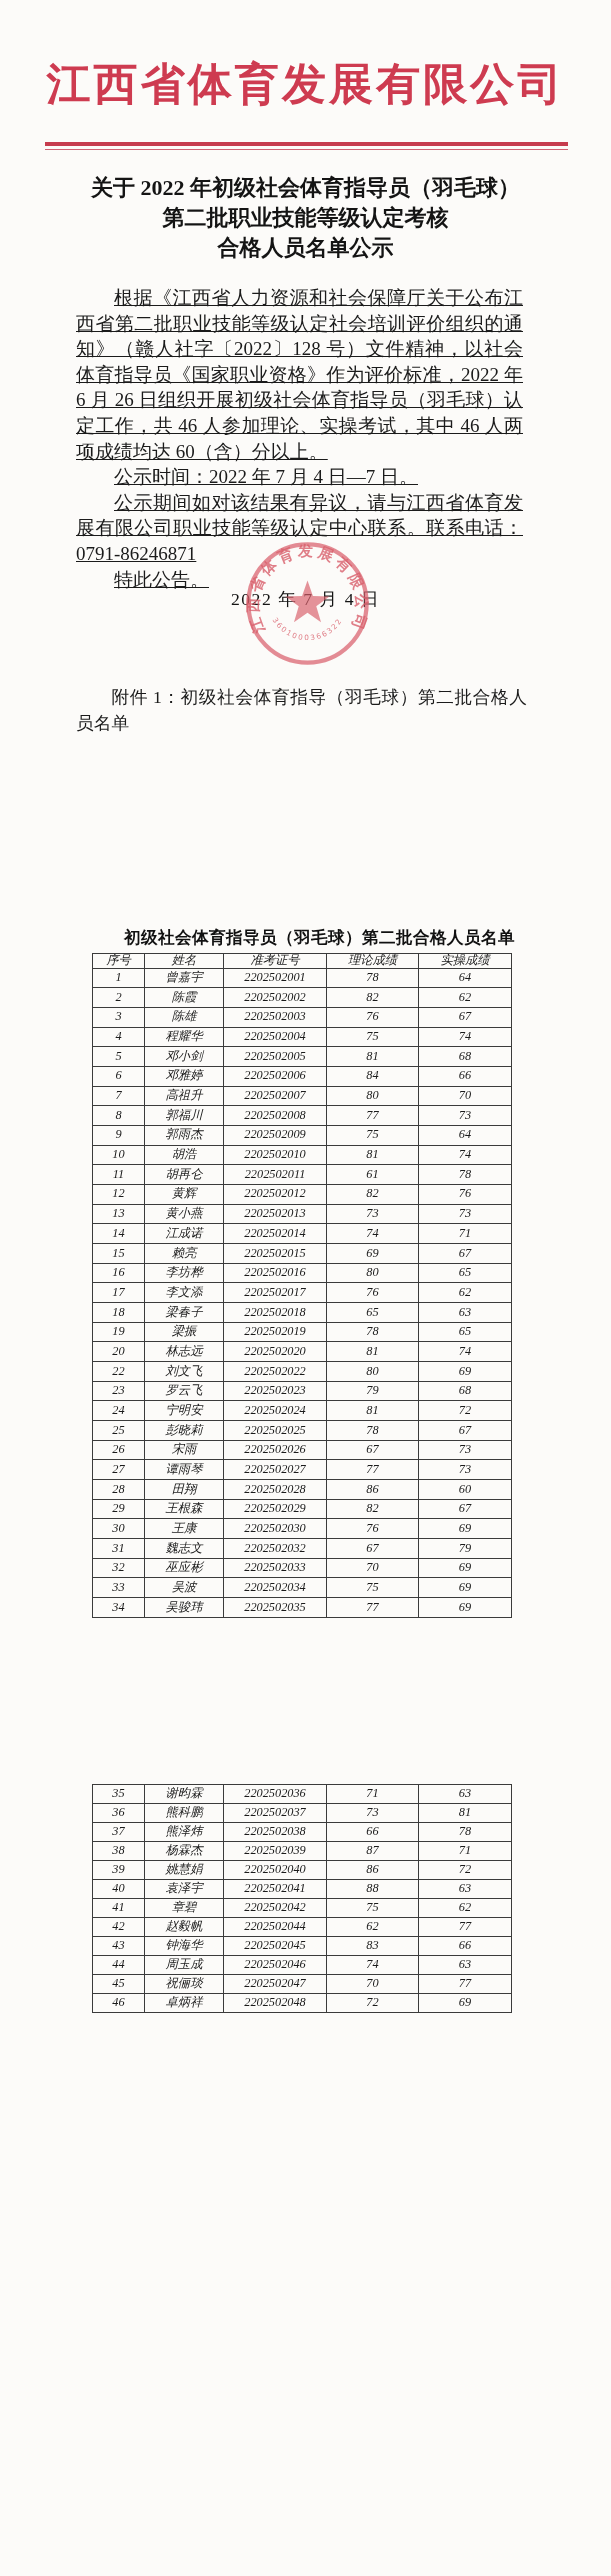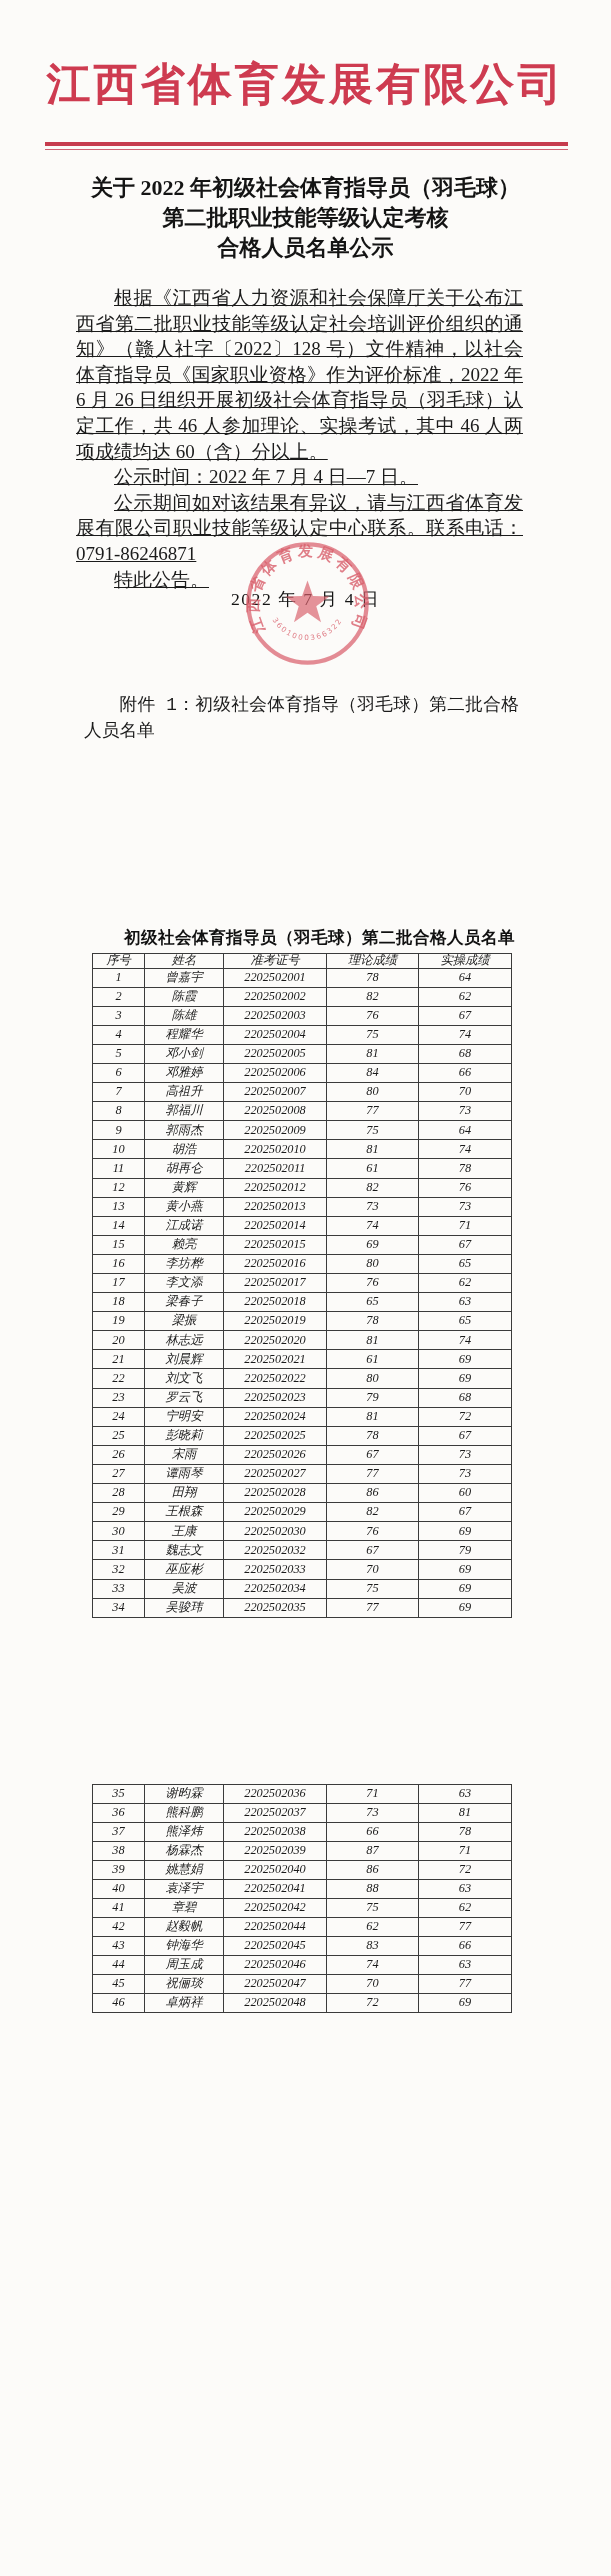--- a/index.html
+++ b/index.html
@@ -55,21 +55,21 @@
     color:#141414;z-index:2;
   }
   .seal{
     position:absolute;left:243px;top:539px;width:129px;height:129px;z-index:3;
   }
   
   .attachment{
     position:absolute;left:76px;top:685px;width:451px;
     font-size:17.7px;line-height:25.6px;text-align:justify;
   }
-  .attachment p{margin:8px;text-indent:2em;font-family:Liberation Mono, monospace;}
+  .attachment p{margin:0;text-indent:2em;}
   
   .roster-title{
     position:absolute;left:0;top:927px;width:611px;
     text-align:center;
     font-family:"Liberation Sans","DejaVu Sans",sans-serif;
     font-size:16.6px;font-weight:bold;color:#111;
     letter-spacing:0.4px;
     padding-left:14px;
   }
   table.roster{
@@ -287,27 +287,20 @@
           <td>65</td>
         </tr>
         <tr>
           <td>20</td>
           <td>林志远</td>
           <td>2202502020</td>
           <td>81</td>
           <td>74</td>
         </tr>
         <tr>
-          <td>21</td>
-          <td>刘晨辉</td>
-          <td>2202502021</td>
-          <td>61</td>
-          <td>69</td>
-        </tr>
-        <tr>
           <td>22</td>
           <td>刘文飞</td>
           <td>2202502022</td>
           <td>80</td>
           <td>69</td>
         </tr>
         <tr>
           <td>23</td>
           <td>罗云飞</td>
           <td>2202502023</td>

